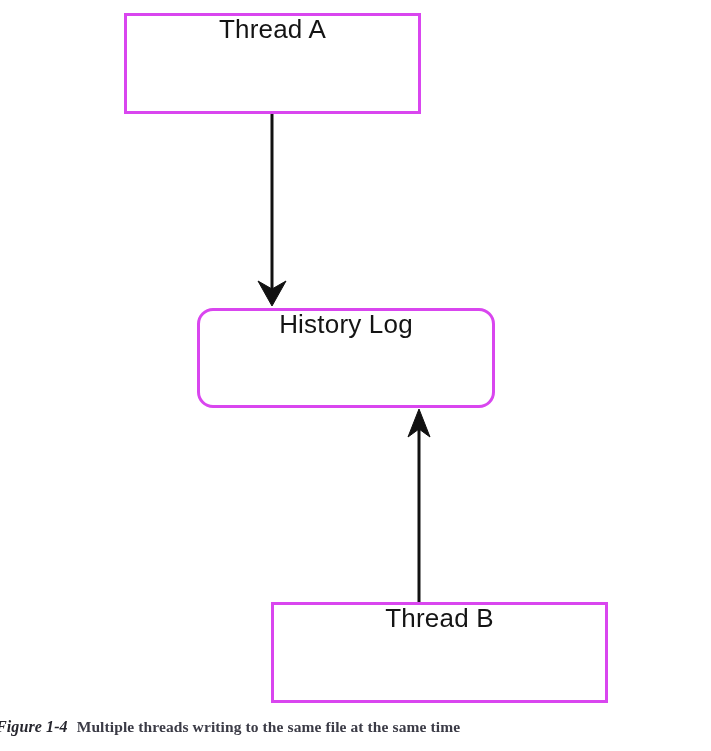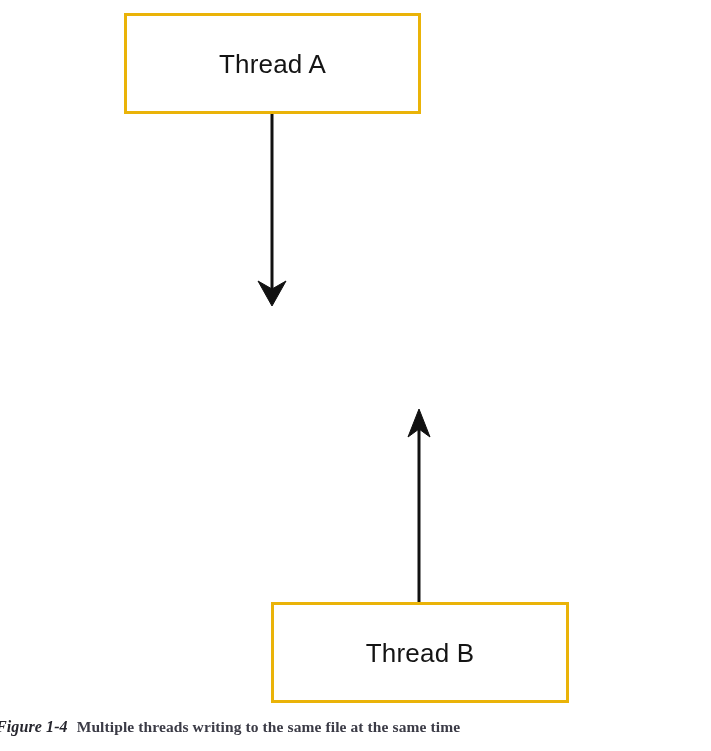--- a/index.html
+++ b/index.html
@@ -23,23 +23,22 @@
     top: 0;
     width: 711px;
     height: 751px;
   }
 
   
   .node {
     position: absolute;
     box-sizing: border-box;
     background: #ffffff;
-    border: 3px solid #eab308;
+    border: 3px solid #d946ef;
     display: flex;
-    align-items: center;
     justify-content: center;
   }
   .node-label {
     font-family: "Liberation Sans", sans-serif;
     font-size: 26px;
     font-weight: 400;
     color: #141414;
     letter-spacing: 0.2px;
     line-height: 1;
     white-space: nowrap;
@@ -55,21 +54,21 @@
   #node-history-log {
     left: 197px;
     top: 308px;
     width: 298px;
     height: 100px;
     border-radius: 16px;
   }
   #node-thread-b {
     left: 271px;
     top: 602px;
-    width: 298px;
+    width: 337px;
     height: 101px;
   }
 
   
   #connectors {
     position: absolute;
     left: 0;
     top: 0;
     width: 711px;
     height: 751px;
@@ -120,20 +119,23 @@
     <g class="edge-hit">
       <line x1="419" y1="602" x2="419" y2="424" stroke="#111111" stroke-width="3"></line>
       <path d="M 419 409 L 430 437 L 419 429 L 408 437 Z" fill="#111111" stroke="#111111" stroke-width="1" stroke-linejoin="miter"></path>
     </g>
   </svg>
 
   <div class="node" id="node-thread-a">
     <span class="node-label">Thread A</span>
   </div>
 
+  <div class="node" id="node-history-log">
+    <span class="node-label">History Log</span>
+  </div>
 
   <div class="node" id="node-thread-b">
     <span class="node-label">Thread B</span>
   </div>
 
   <div id="figure-caption">
     <span class="caption-number">Figure 1-4</span><span class="caption-text">Multiple threads writing to the same file at the same time</span>
   </div>
 
 </div>

